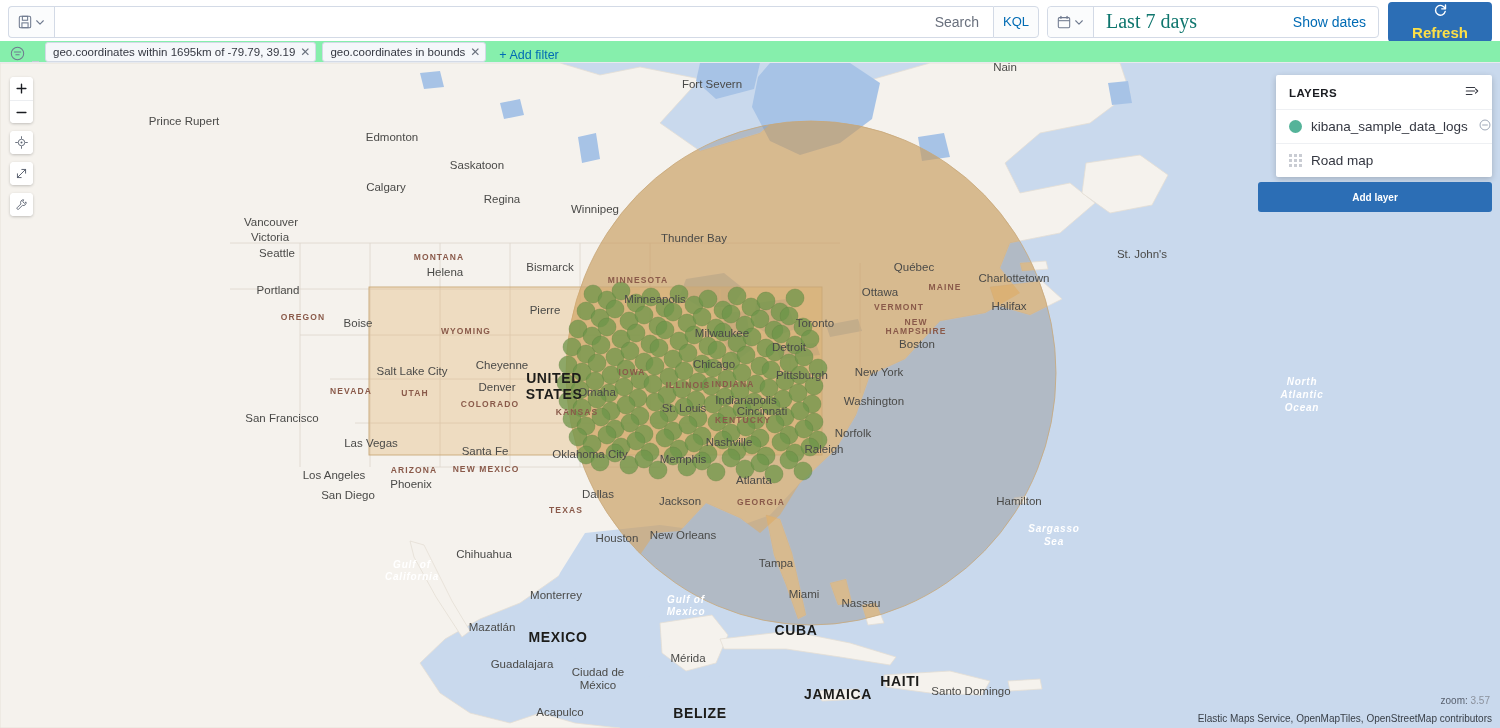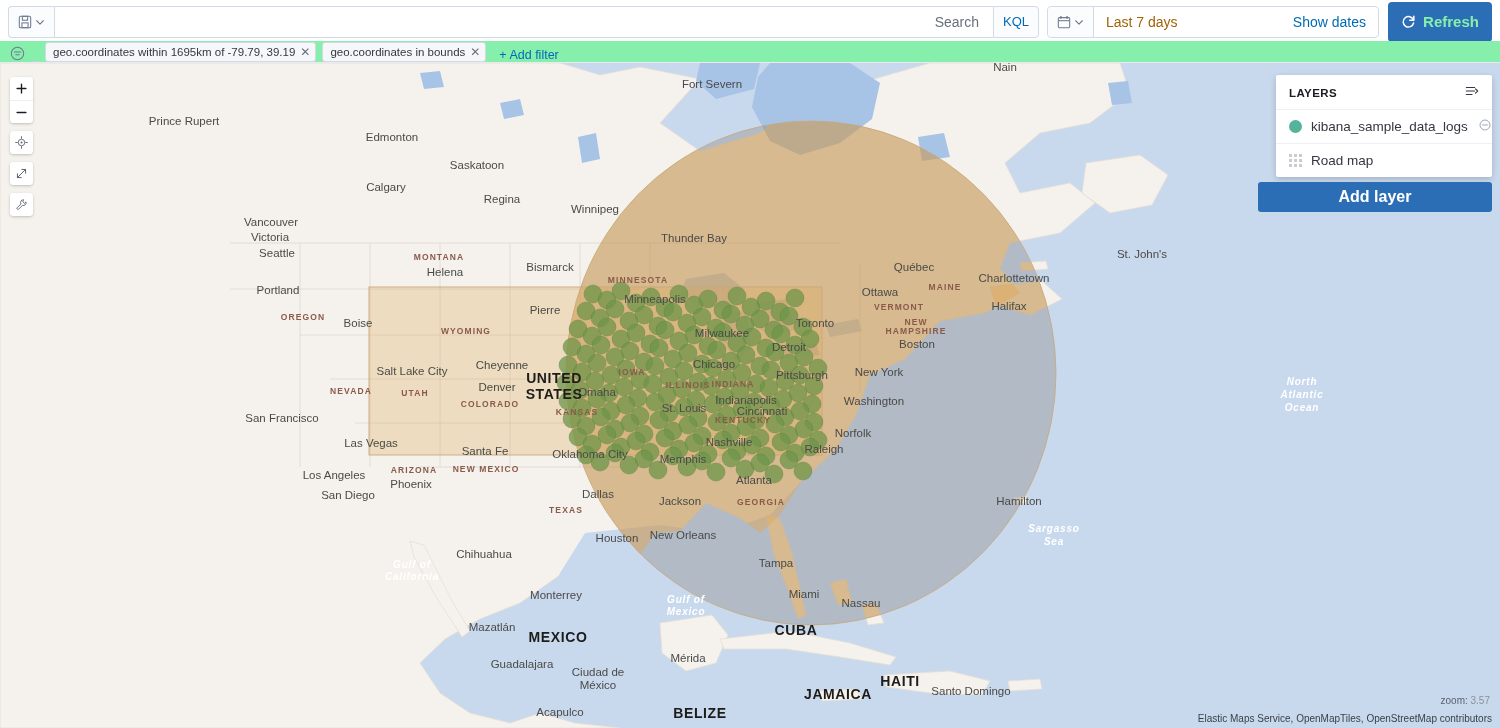--- a/index.html
+++ b/index.html
@@ -68,34 +68,35 @@
   }
   .dp-calendar {
     width: 46px; height: 30px; min-width: 46px;
     background: #fbfcfd;
     border-right: 1px solid #d3dae6;
     border-radius: 4px 0 0 4px;
     display: flex; align-items: center; justify-content: center;
     gap: 3px; color: #6f7a8f; cursor: pointer;
   }
   .dp-range {
-    flex: 1; padding: 0 12px; font-size: 14px; color: #a16207; cursor: pointer;
+    flex: 1; padding: 0 12px; font-size: 20px; color: #0f766e; cursor: pointer; font-family: Liberation Serif, serif;
   }
   .dp-showdates {
     padding: 0 12px; font-size: 14px; color: #006bb4; cursor: pointer; white-space: nowrap;
   }
   .qb-refresh {
     margin-left: 9px;
     height: 40px; min-width: 104px;
     background: #2c6eb5;
     border: none; border-radius: 4px;
-    color: #86efac; font-size: 15px; font-weight: 600;
+    color: #fde047; font-size: 15px; font-weight: 600;
     display: flex; align-items: center; justify-content: center; gap: 7px;
     cursor: pointer;
     font-family: "Liberation Sans", sans-serif;
+    flex-direction: column;
   }
 
   
   .filterbar {
     position: absolute; top: 41px; left: 0; right: 0; height: 22px;
     background: #86efac;
     display: flex; align-items: flex-end;
     padding: 0 8px;
     gap: 6px;
     z-index: 30;
@@ -184,21 +185,21 @@
     width: 13px; height: 13px; border-radius: 50%;
     background: #54b399; min-width: 13px;
   }
   .lp-swatch-grid { width: 13px; height: 13px; min-width: 13px; }
   .lp-eye { color: #98a2b3; font-size: 12px; margin-left: 2px; }
   .lp-addlayer {
     margin-top: 5px;
     width: 100%; height: 30px;
     background: #2c6eb5; color: #fff;
     border: none; border-radius: 3px;
-    font-size: 16px; font-weight: 600; cursor: pointer;
+    font-size: 10px; font-weight: 600; cursor: pointer;
     font-family: "Liberation Sans", sans-serif;
   }
 
   
   .map-zoom-label {
     position: absolute; right: 10px; bottom: 22px;
     font-size: 10px; color: #5a6270;
     z-index: 15;
   }
   .map-zoom-label .zv { color: #8b919c; }

